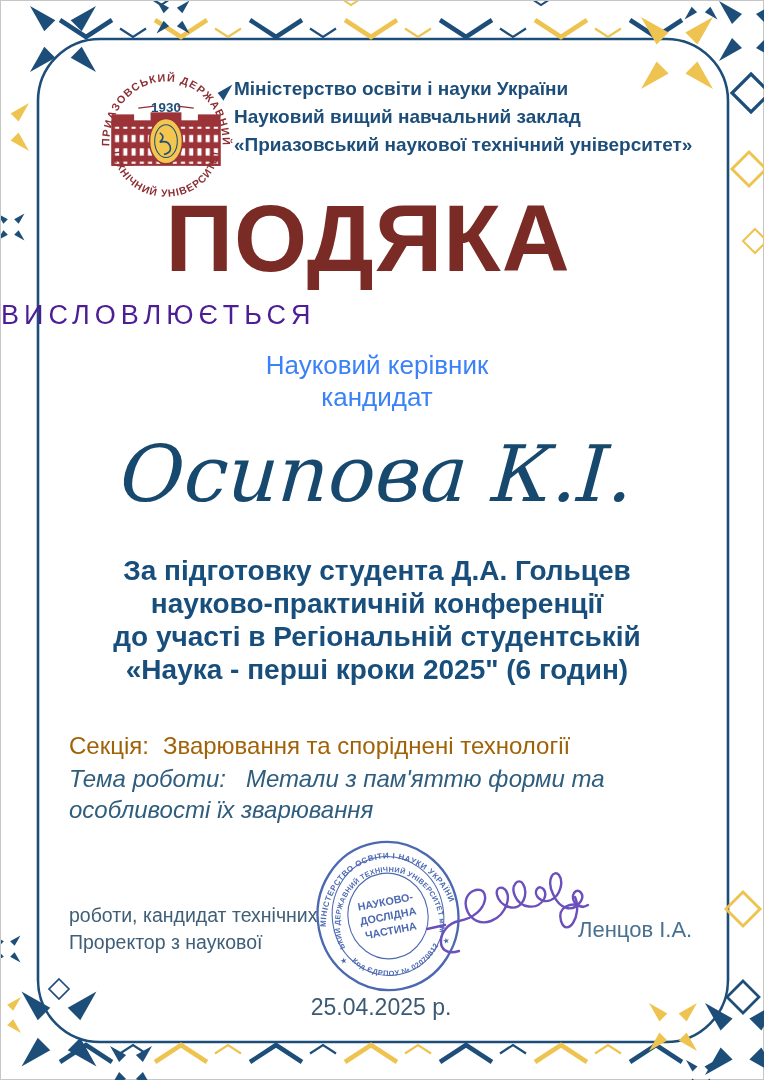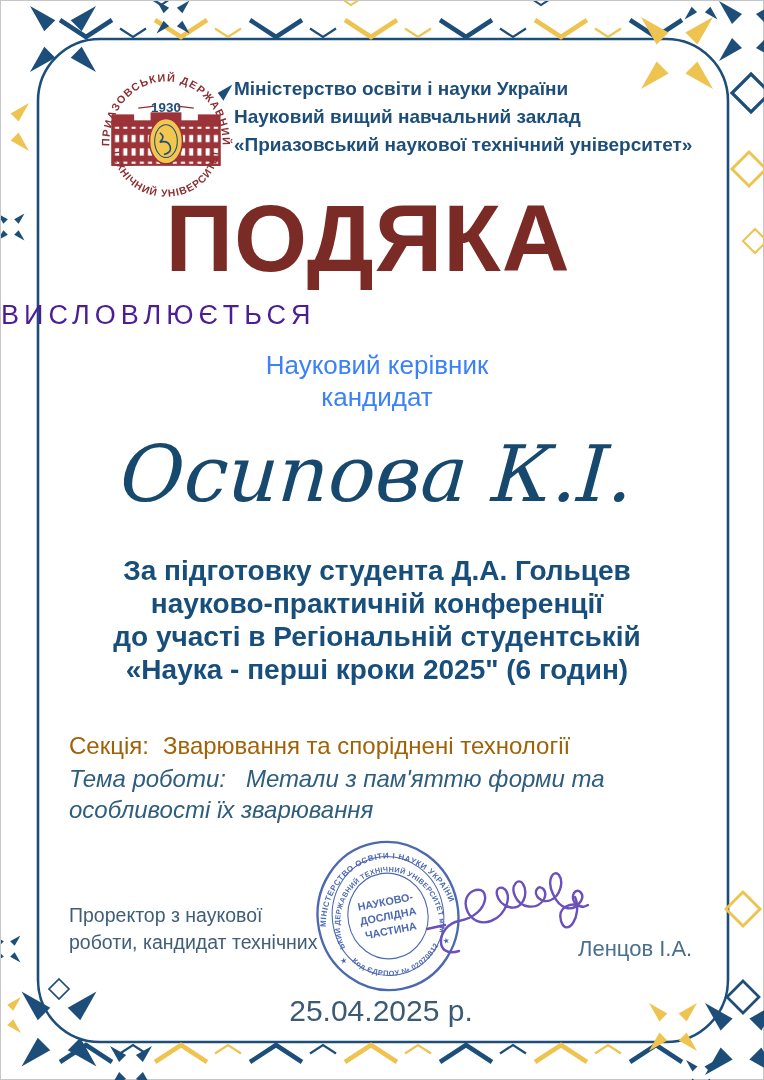--- a/index.html
+++ b/index.html
@@ -24,22 +24,22 @@
   .recipient-name{position:absolute;left:0;right:10px;top:428px;text-align:center;font-family:"DejaVu Serif",serif;font-style:italic;font-size:78px;color:#17486e;transform:skewX(-4deg);}
   .achievement{position:absolute;left:0;right:10px;top:553px;text-align:center;font-size:28px;font-weight:bold;line-height:33px;color:#174e7c;}
   .section-row{position:absolute;left:68px;top:704px;font-size:24px;color:#a16207;margin-top:27px;}
   .section-row .lbl{margin-right:14px;}
   .theme-row{position:absolute;left:68px;top:762px;width:596px;font-size:24px;line-height:31px;color:#2f5d7d;font-style:italic;}
   .theme-row .lbl{margin-right:20px;}
 
   .signatory{position:absolute;left:68px;top:901px;font-size:19.5px;line-height:27px;color:#3f5e77;}
   .stamp-wrap{position:absolute;left:308px;top:834px;width:158px;height:162px;}
   .signature-wrap{position:absolute;left:424px;top:862px;width:170px;height:110px;}
-  .signatory-name{position:absolute;left:577px;top:916px;font-size:22px;color:#4a708f;margin-top:19px;}
-  .date{position:absolute;left:0;right:2px;top:993px;text-align:center;font-size:30px;color:#3c5a74;}
+  .signatory-name{position:absolute;left:577px;top:916px;font-size:22px;color:#4a708f;}
+  .date{position:absolute;left:0;right:2px;top:993px;text-align:center;font-size:23px;color:#3c5a74;}
 </style>
 </head>
 <body>
 
 <div class="page">
 
   <svg class="layer" viewBox="0 0 764 1080" aria-hidden="true">
     <defs>
       <path id="vee" d="M-26,-17 L0,0 L26,-17"></path>
       <path id="hat" d="M-26,17 L0,0 L26,17"></path>
@@ -169,22 +169,22 @@
 
   <div class="section-row">
     <span class="lbl">Секція:</span><span>Зварювання та споріднені технології</span>
   </div>
 
   <div class="theme-row">
     <span class="lbl">Тема роботи:</span><span>Метали з пам'яттю форми та особливості їх зварювання</span>
   </div>
 
   <div class="signatory">
+    <div>роботи, кандидат технічних</div>
     <div>Проректор з наукової</div>
-    <div>роботи, кандидат технічних</div>
   </div>
 
   <div class="stamp-wrap">
     <svg viewBox="0 0 160 166" width="158" height="162" aria-hidden="true">
       <defs>
         <path id="st-outtop" d="M 14,96 A 66,72 0 0 1 146,96"></path>
         <path id="st-outbot" d="M 24,100 A 58,60 0 0 0 136,100"></path>
         <path id="st-inner" d="M 31,108 A 51,55 0 1 1 129,108"></path>
       </defs>
       <g transform="rotate(-11 80 83)" fill="#3d5cab" opacity="0.92">

